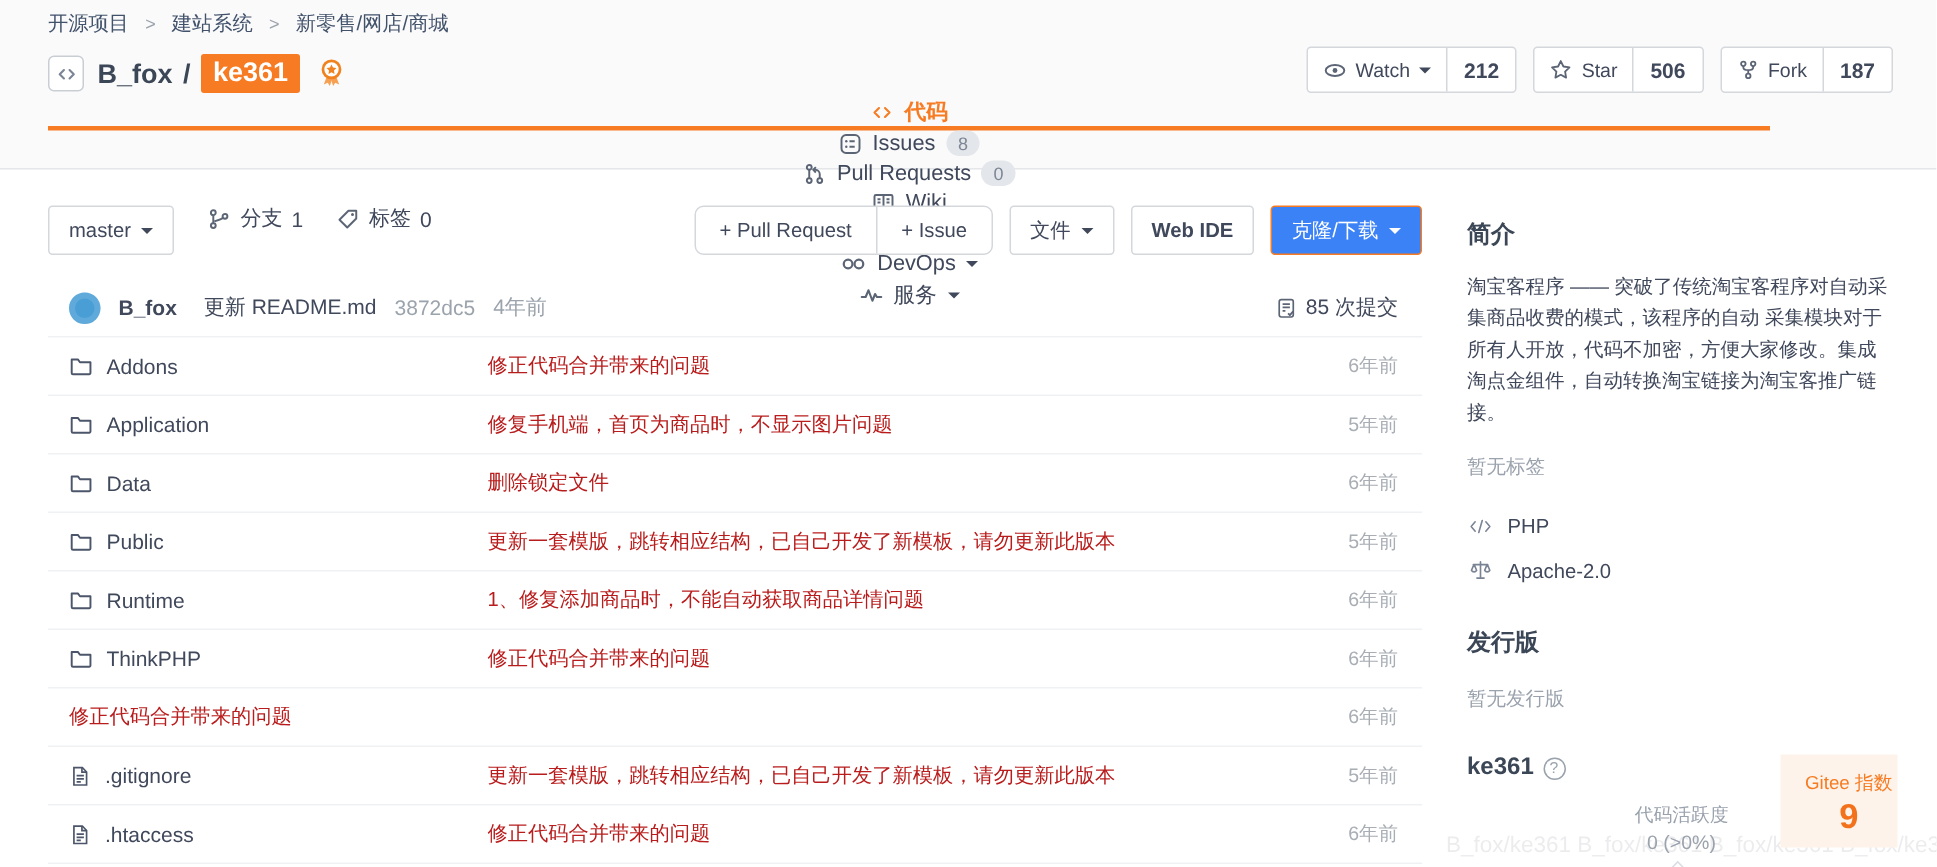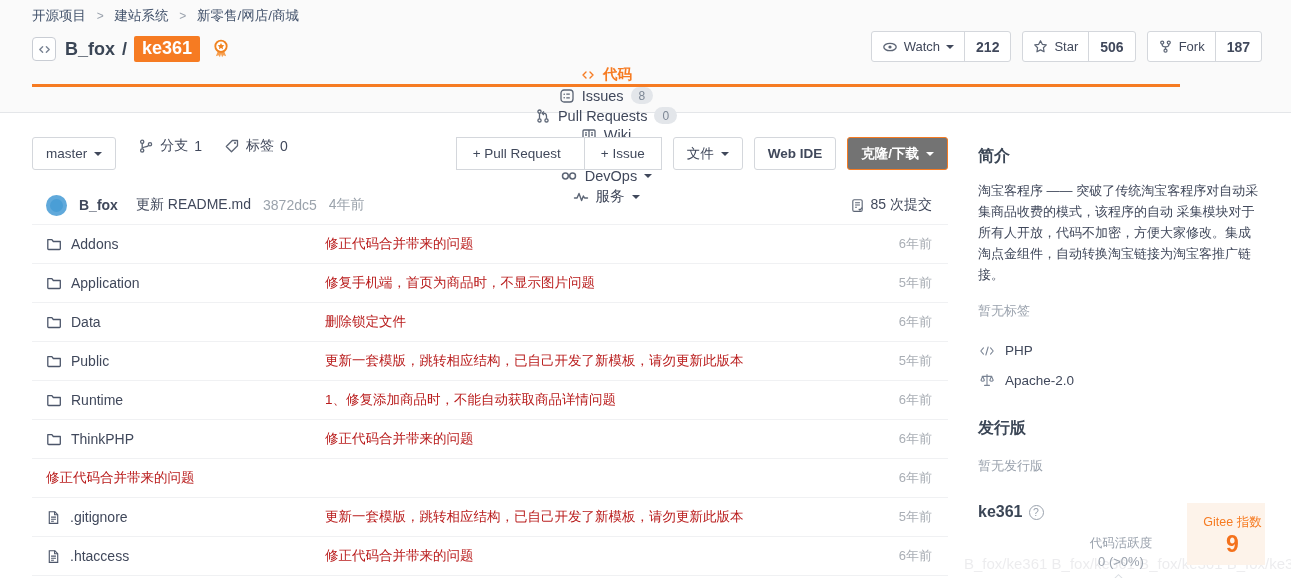--- a/index.html
+++ b/index.html
@@ -35,28 +35,28 @@
   .badge { background:#e3e6ea; color:#7d8795; font-size:12px; border-radius:10px; padding:1.5px 8px; font-weight:normal; }
 
   
   .content { display:flex; padding:0 32px; }
   .main { width:916px; }
   .sidebar { width:281px; margin-left:30px; position:relative; padding-top:33px; font-size:13px; }
 
   
   .toolbar { margin-top:24px; display:flex; align-items:flex-start; height:33px; }
   .btn { display:inline-flex; align-items:center; justify-content:center; gap:7px; height:33px; padding:0 13px; background:#fff; border:1px solid #d4d7dc; border-radius:3px; font-size:13.5px; color:#40485b; cursor:pointer; white-space:nowrap; }
-  .btn-group { display:inline-flex; height:33px; border:1px solid #d4d7dc; border-radius:0; background:#fff; overflow:hidden; }
+  .btn-group { display:inline-flex; height:33px; border:1px solid #d4d7dc; border-radius:6px; background:#fff; overflow:hidden; }
   .btn-group .seg { display:flex; align-items:center; padding:0 16px; font-size:13.5px; cursor:pointer; }
-  .btn-group .seg + .seg { border-left:1px solid #d4d7dc;margin-left:7px; }
+  .btn-group .seg + .seg { border-left:1px solid #d4d7dc; }
   .ref-info { display:flex; align-items:center; gap:6px; margin-left:22px; font-size:14px; cursor:pointer; color:#40485b; }
   .ref-info .ricon { color:#5c6575; display:inline-flex; }
   .toolbar .right { margin-left:auto; display:flex; align-items:center; gap:11px; }
   .btn.bold { font-weight:bold; }
-  .btn.orange { background:#737373; border-color:#f67b22; color:#fff; font-weight:bold; }
+  .btn.orange { background:#3b82f6; border-color:#f67b22; color:#fff; font-weight:normal; }
 
   
   .commit-bar { margin-top:16px; height:39px; display:flex; align-items:center; border-bottom:1px solid #f0f1f3; padding:0 16px 0 14px; font-size:14px; }
   .avatar { width:21px; height:21px; border-radius:50%; background:#4a9ed6; box-shadow:inset 0 0 0 4px rgba(255,255,255,.12); flex:none; }
   .commit-author { margin-left:12px; font-weight:bold; color:#40485b; cursor:pointer; }
   .commit-msg { margin-left:18px; color:#40485b; cursor:pointer; }
   .commit-hash { margin-left:12px; color:#9ba3ac; cursor:pointer; }
   .commit-time { margin-left:12px; color:#9ba3ac; }
   .commit-count { margin-left:auto; display:flex; align-items:center; gap:6px; color:#40485b; cursor:pointer; }
   .commit-count .cicon { color:#5c6575; display:inline-flex; }

